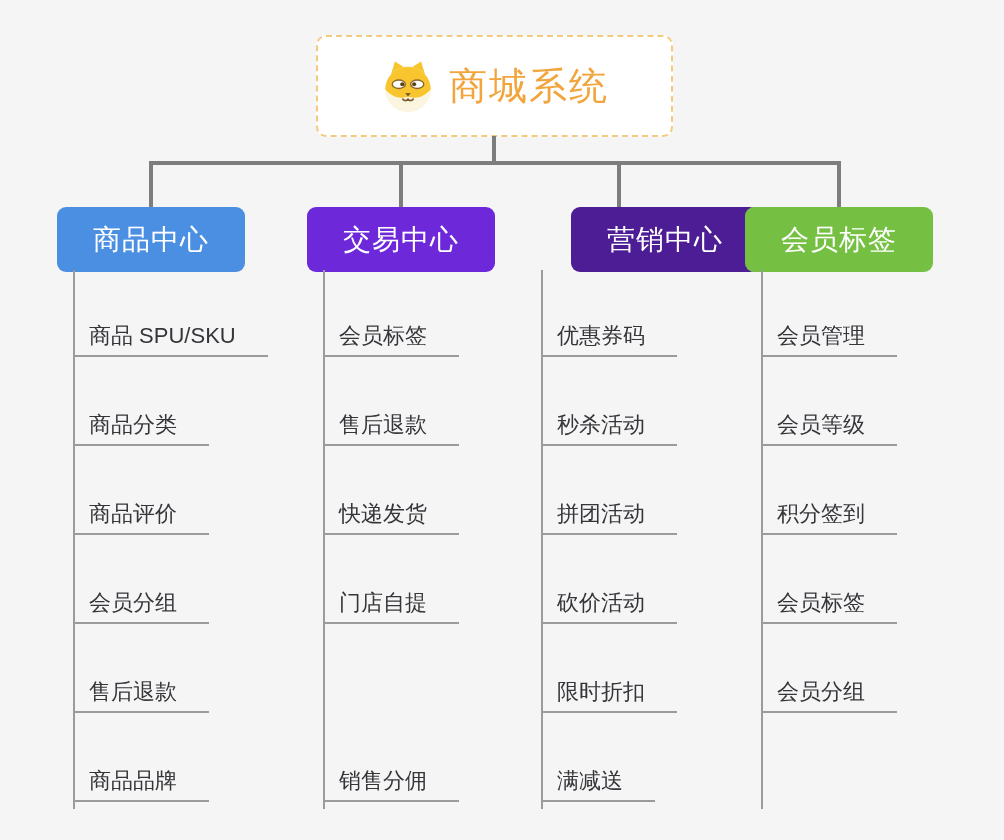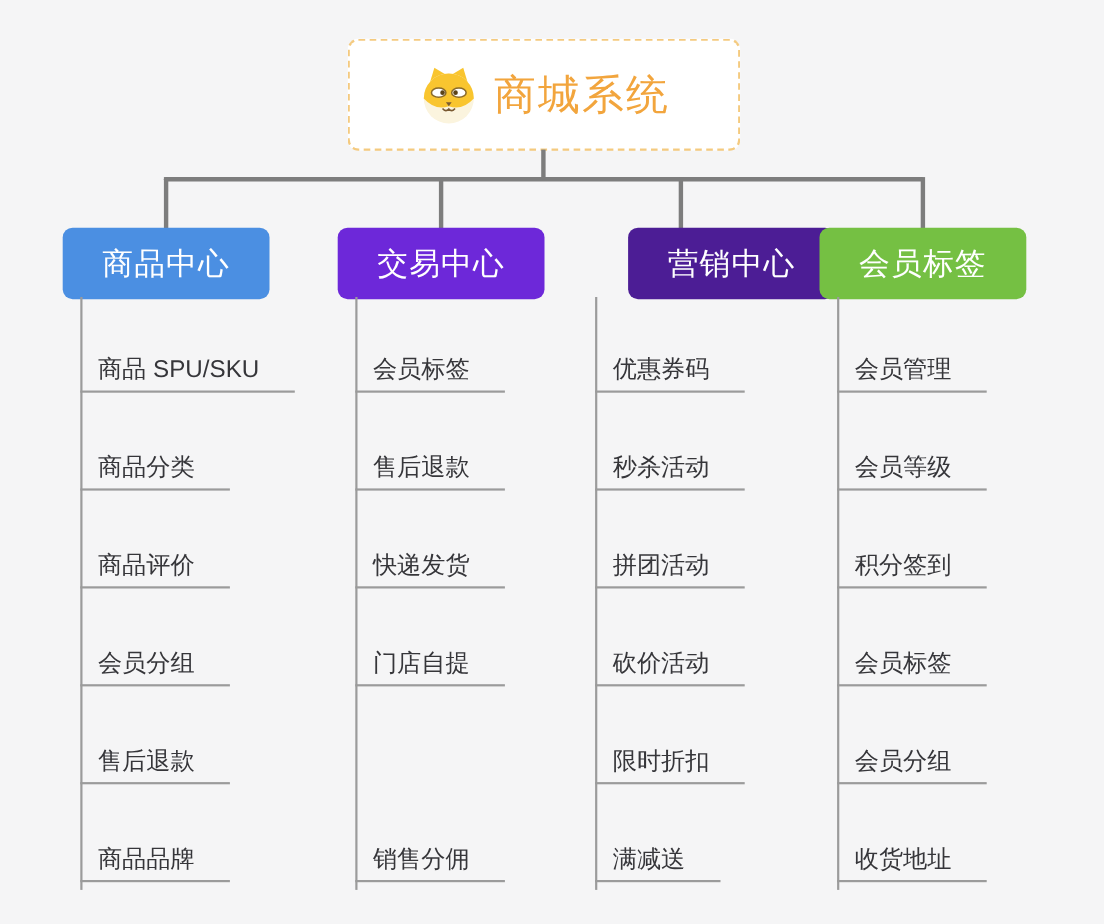--- a/index.html
+++ b/index.html
@@ -135,14 +135,13 @@
 </div>
 
 <div class="column col-3">
   <div class="branch-header" style="background-color: rgb(117, 192, 67);">会员标签</div>
   <div class="vline"></div>
   <div class="item r1">会员管理</div>
   <div class="item r2">会员等级</div>
   <div class="item r3">积分签到</div>
   <div class="item r4">会员标签</div>
   <div class="item r5">会员分组</div>
-  <div class="item r6">收货地址</div>
 </div>
 
 </body></html>

